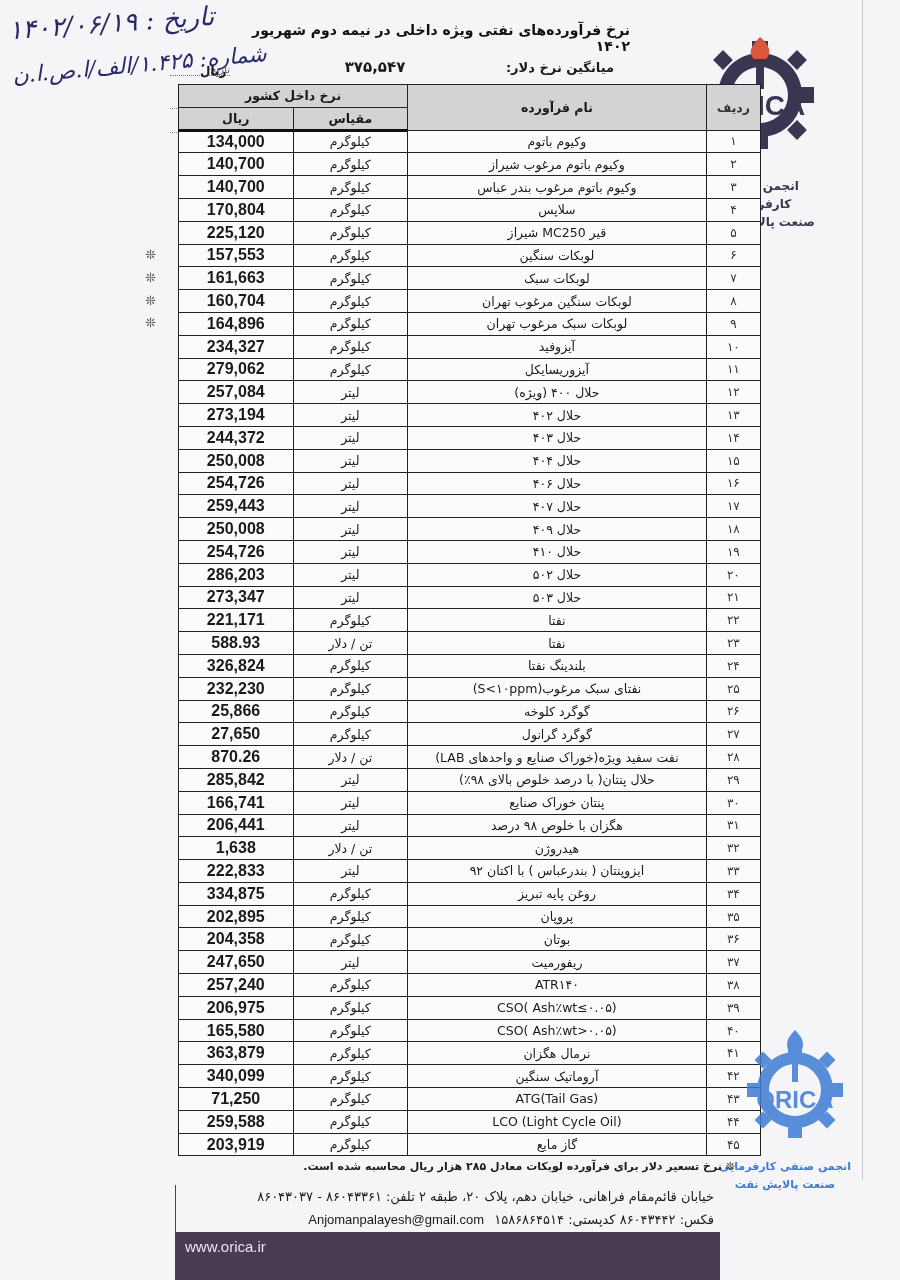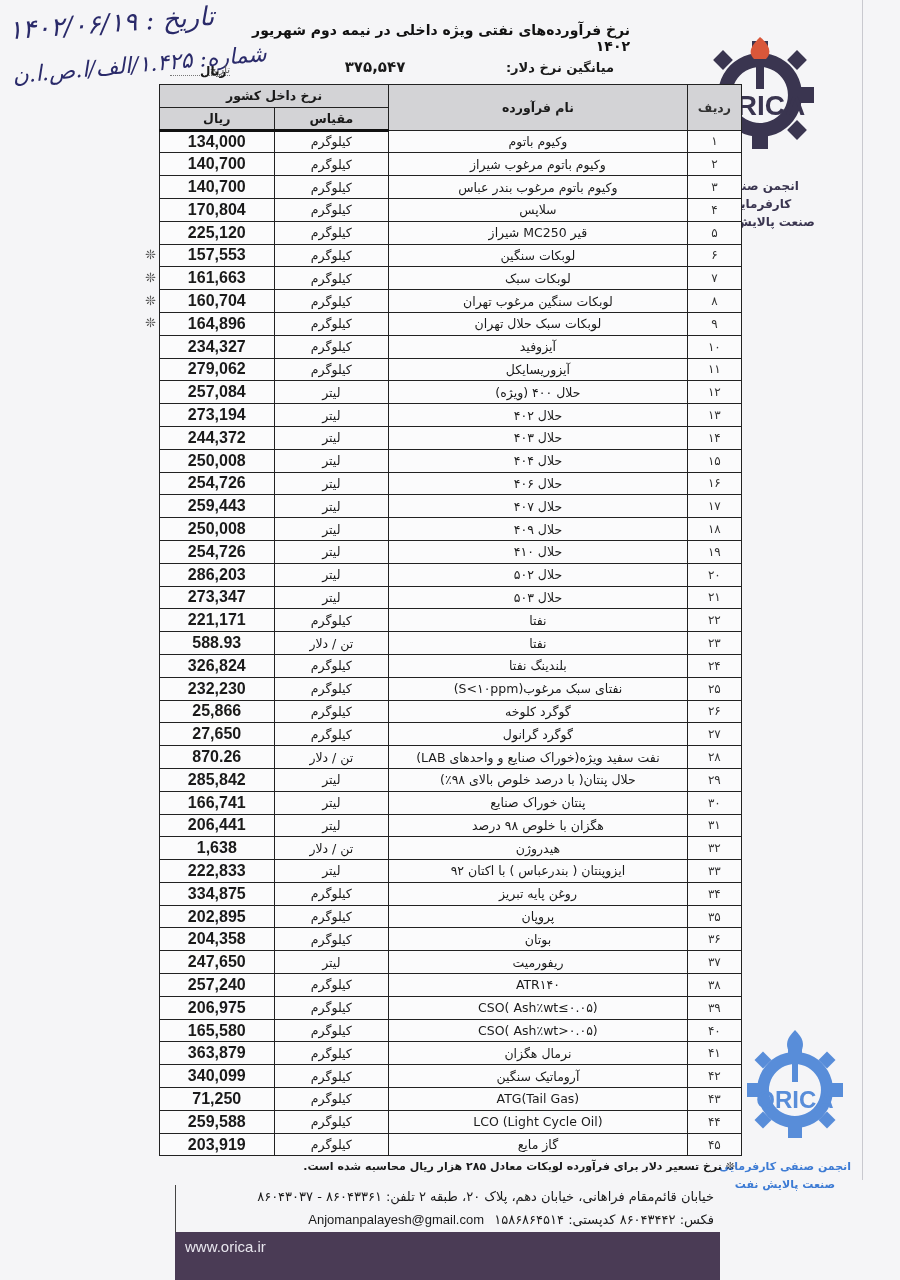--- a/index.html
+++ b/index.html
@@ -34,21 +34,21 @@
   .hw2 { top: 52px; left: 12px; font-size: 22px; transform: rotate(-5deg); }
   .letter-field {
     position: absolute; font-size: 10px; color: #555; direction: rtl;
   }
   .lf-date { top: 64px; left: 170px; width: 60px; border-bottom: 1px dotted #777; text-align: right; }
   .lf-num { top: 97px; left: 170px; width: 45px; border-bottom: 1px dotted #777; text-align: right; }
   .lf-att { top: 121px; left: 170px; width: 45px; border-bottom: 1px dotted #777; text-align: right; }
   .rial-unit { position: absolute; top: 64px; left: 200px; font-size: 12px; font-weight: bold; }
 
   table.prices {
-    position: absolute; left: 159px; top: 84px; width: 583px;
+    position: absolute; left: 178px; top: 84px; width: 583px;
     border-collapse: collapse; background: #fbfbfc;
     font-family: "Liberation Sans", sans-serif;
   }
   table.prices td, table.prices th {
     border: 1.5px solid #222; height: 22.8px; padding: 0 6px; white-space: nowrap;
   }
   table.prices th { background: #d3d3d6; font-weight: bold; font-size: 12.5px; font-family: "DejaVu Sans", sans-serif; }
   .col-price { width: 112px; text-align: center; font-weight: bold; font-size: 16px; }
   .col-unit { width: 112px; text-align: center; font-size: 12.5px; direction: rtl; font-family: "DejaVu Sans", sans-serif; }
   .col-name { width: 292px; text-align: center; font-size: 12.5px; direction: rtl; font-family: "DejaVu Sans", sans-serif; }
@@ -179,21 +179,21 @@
         </tr>
         <tr>
           <td class="col-price">160,704</td>
           <td class="col-unit">کیلوگرم</td>
           <td class="col-name">لوبکات سنگین مرغوب تهران</td>
           <td class="col-idx">۸</td>
         </tr>
         <tr>
           <td class="col-price">164,896</td>
           <td class="col-unit">کیلوگرم</td>
-          <td class="col-name">لوبکات سبک حلال تهران</td>
+          <td class="col-name">لوبکات سبک مرغوب تهران</td>
           <td class="col-idx">۹</td>
         </tr>
         <tr>
           <td class="col-price">234,327</td>
           <td class="col-unit">کیلوگرم</td>
           <td class="col-name">آیزوفید</td>
           <td class="col-idx">۱۰</td>
         </tr>
         <tr>
           <td class="col-price">279,062</td>

